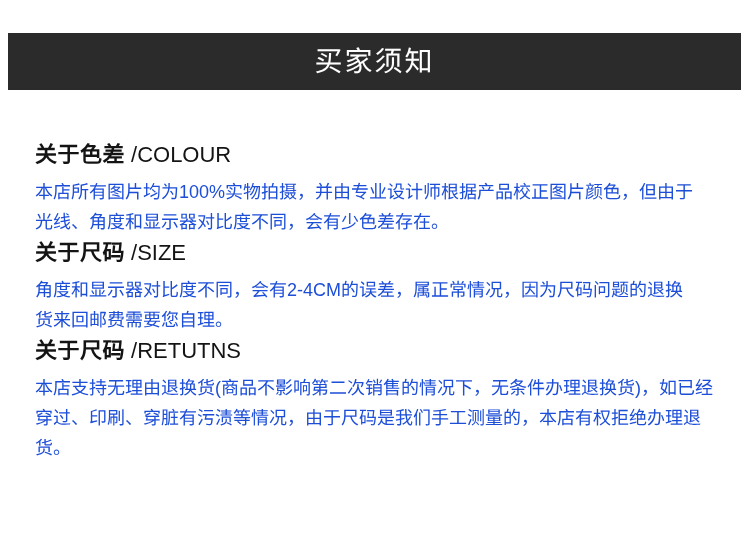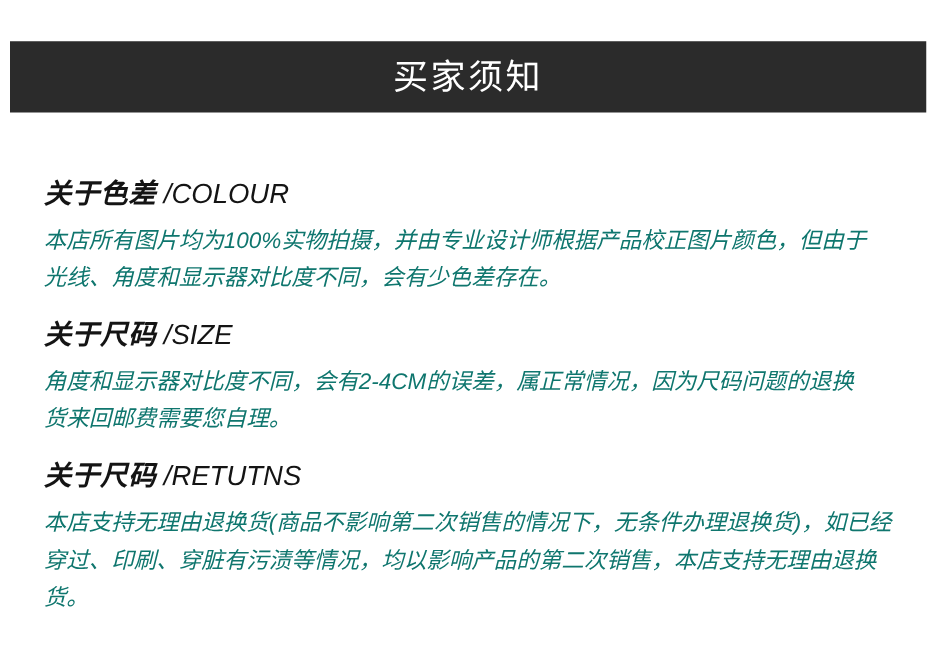--- a/index.html
+++ b/index.html
@@ -25,41 +25,40 @@
     justify-content: center;
   }
   .banner-title {
     color: #ffffff;
     font-size: 28px;
     letter-spacing: 2px;
     line-height: 1;
   }
   .content {
     padding: 0 26px 0 35px;
-    font-style: italic;
   }
   .section.first { margin-top: 52px; }
-  .section + .section { margin-top: 18px; }
+  .section + .section { margin-top: 3px; }
   .section-title {
     font-size: 22px;
     line-height: 26px;
     color: #141414;
     font-weight: 700;
     letter-spacing: 0.5px;
   }
   .section-title .en {
     font-weight: 400;
     margin-left: 6px;
     letter-spacing: 0;
   }
   .section-body {
     margin-top: 9px;
     font-size: 18px;
     line-height: 30px;
-    color: #0f766e;
+    color: #1d4ed8;
     white-space: pre-line;
   }
 </style>
 </head>
 <body>
 
 <div class="page">
 
   <div class="banner">
     <span class="banner-title">买家须知</span>
@@ -75,17 +74,17 @@
 
     <section class="section">
       <h2 class="section-title"><span class="zh">关于尺码</span><span class="en">/SIZE</span></h2>
       <p class="section-body">角度和显示器对比度不同，会有2-4CM的误差，属正常情况，因为尺码问题的退换
 货来回邮费需要您自理。</p>
     </section>
 
     <section class="section">
       <h2 class="section-title"><span class="zh">关于尺码</span><span class="en">/RETUTNS</span></h2>
       <p class="section-body">本店支持无理由退换货(商品不影响第二次销售的情况下，无条件办理退换货)，如已经
-穿过、印刷、穿脏有污渍等情况，均以影响产品的第二次销售，本店支持无理由退换货。</p>
+穿过、印刷、穿脏有污渍等情况，由于尺码是我们手工测量的，本店有权拒绝办理退货。</p>
     </section>
 
   </div>
 </div>
 
 </body></html>

